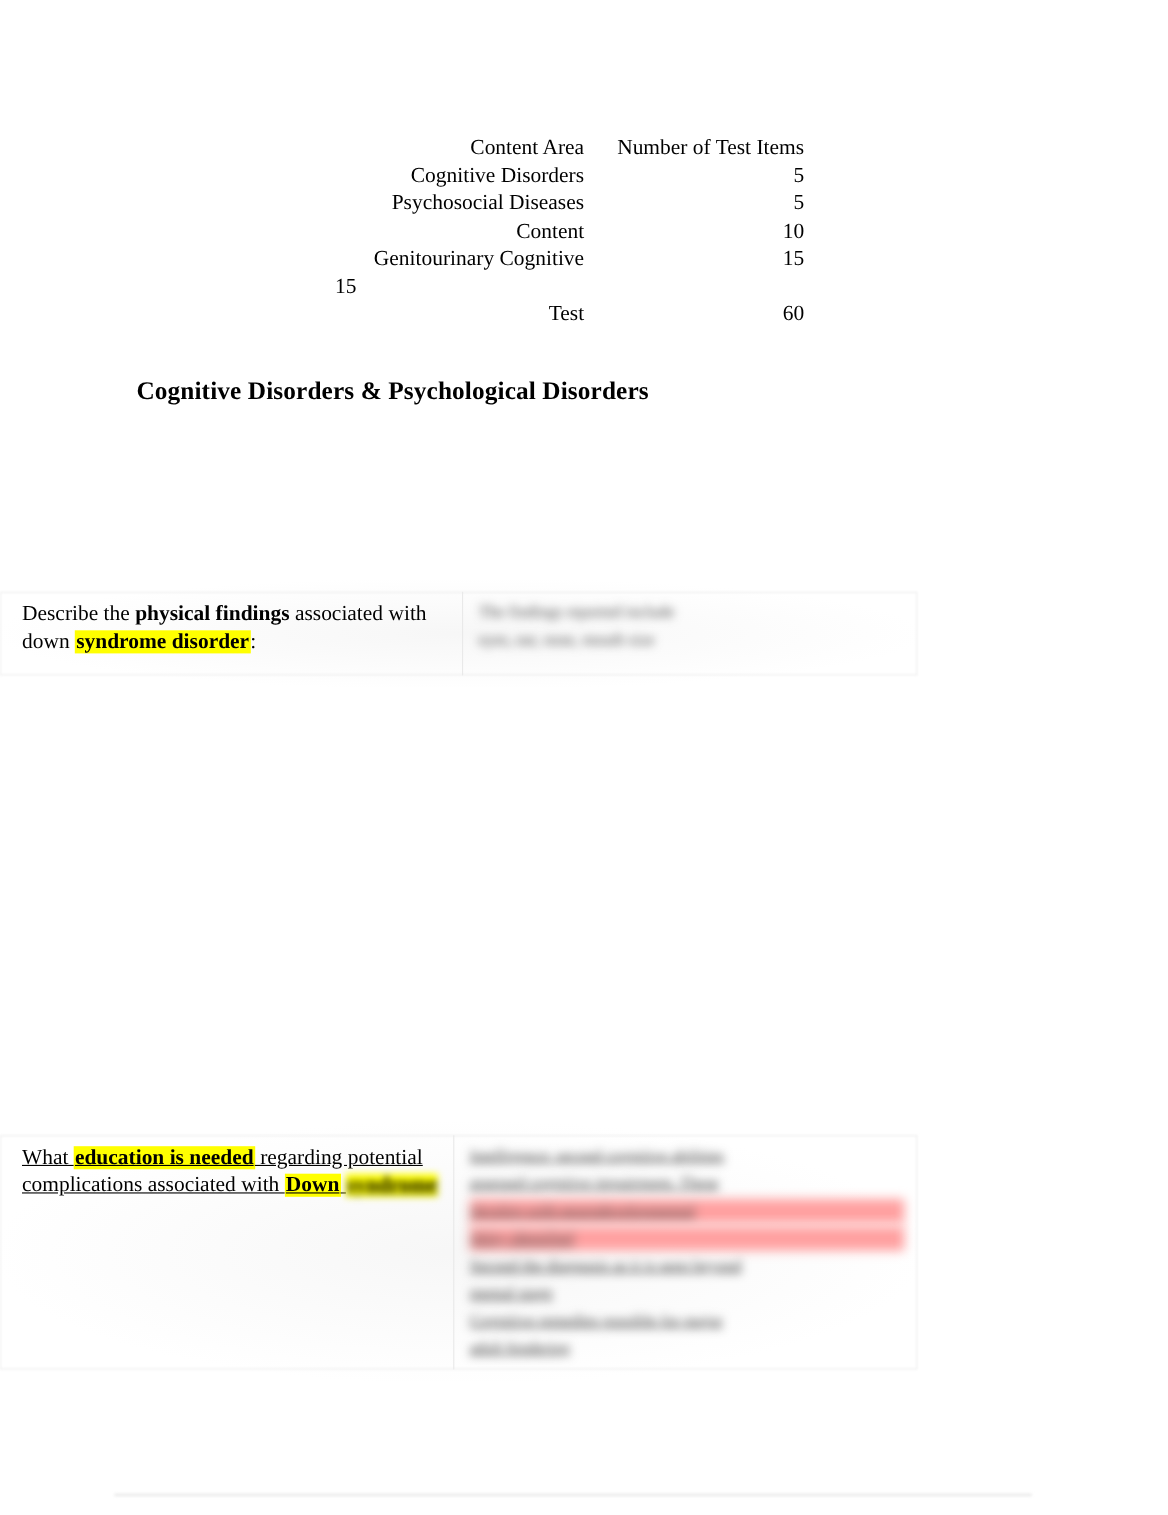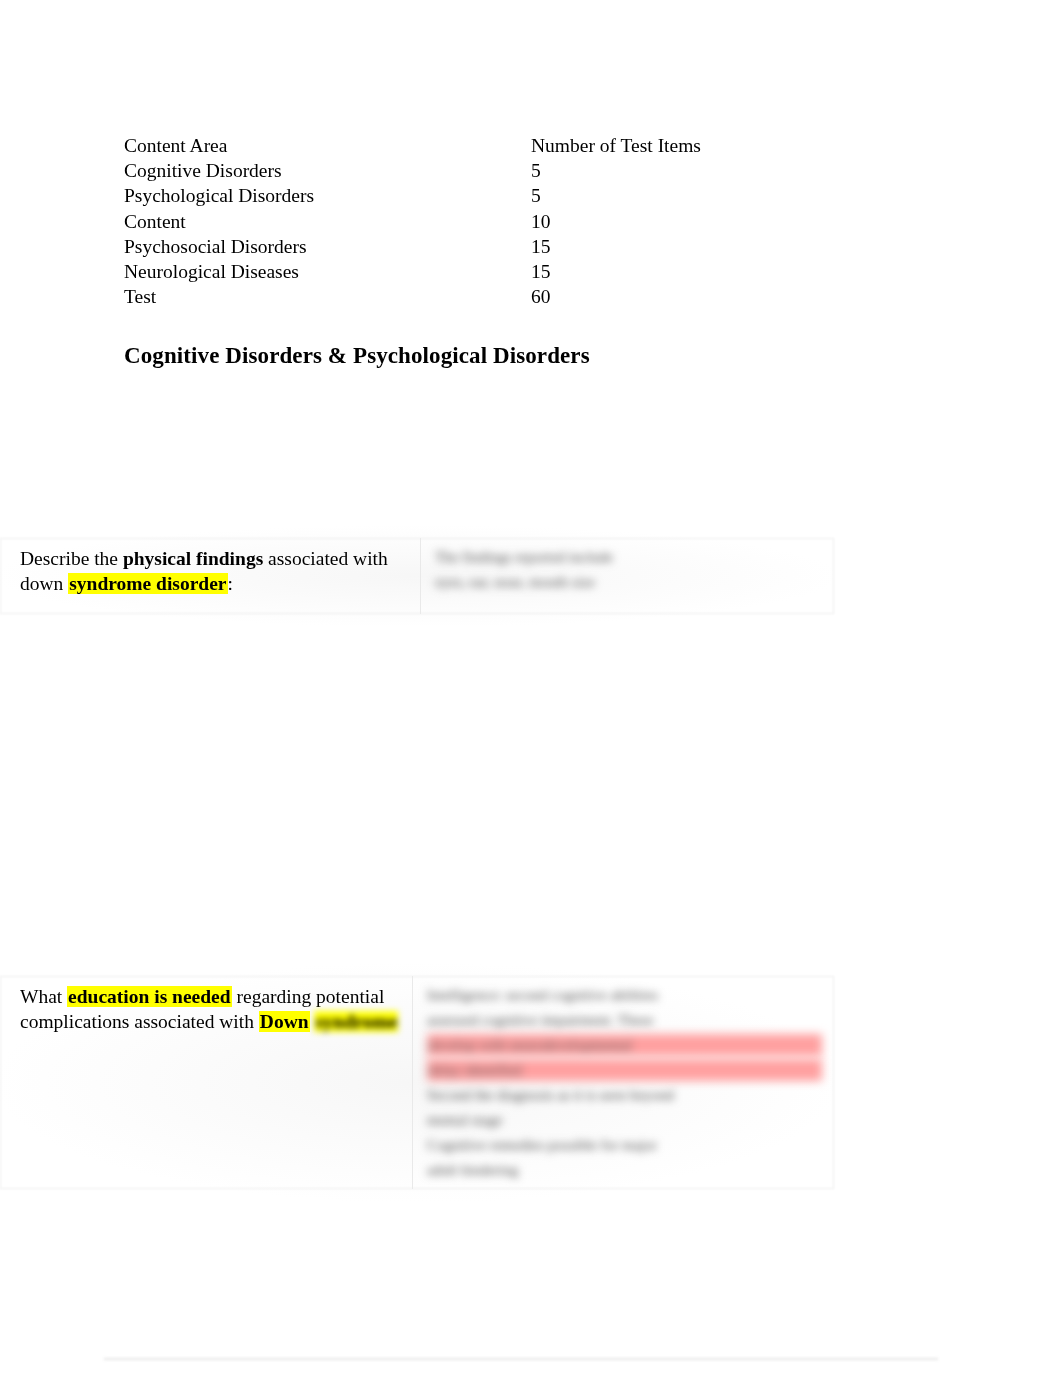--- a/index.html
+++ b/index.html
@@ -19,22 +19,23 @@
   .page {
     position: absolute;
     inset: 0;
     background: #ffffff;
   }
 
   
   .summary-table {
     position: absolute;
     left: 124px;
-    top: 133px;
+    top: 122px;
     width: 700px;
+    text-align: right;
   }
   .summary-row {
     display: flex;
     height: 25.2px;
     line-height: 25.2px;
     font-size: 19.5px;
   }
   .summary-row .col-area {
     width: 407px;
     white-space: nowrap;
@@ -115,21 +116,21 @@
     filter: blur(5px);
     color: #5a5a5a;
     user-select: none;
   }
 
   .answer-line { margin: 0 0 3px 0; }
   .answer-line:last-child { margin-bottom: 0; }
 
   
   #study-row-1 { top: 538px; min-height: 76px; gap: 16px; }
-  #study-row-2 { top: 976px; min-height: 196px; }
+  #study-row-2 { top: 1032px; min-height: 196px; text-decoration: underline; }
 
   .study-row-pos { position: absolute; left: 0; width: 834px; }
 
   
   .page-bottom-rule {
     position: absolute;
     left: 104px;
     top: 1358px;
     width: 834px;
     height: 2px;
@@ -159,36 +160,35 @@
       <div class="col-area">Content Area</div>
       <div class="col-count">Number of Test Items</div>
     </div>
 
     <div class="summary-row is-bold">
       <div class="col-area">Cognitive Disorders</div>
       <div class="col-count">5</div>
     </div>
 
     <div class="summary-row is-bold">
-      <div class="col-area">Psychological Disorders</div>
+      <div class="col-area">Psychosocial Diseases</div>
       <div class="col-count">5</div>
     </div>
 
     <div class="summary-row is-bold">
       <div class="col-area">Content</div>
       <div class="col-count">10</div>
     </div>
 
     <div class="summary-row is-bold">
-      <div class="col-area">Psychosocial Disorders</div>
+      <div class="col-area">Genitourinary Cognitive</div>
       <div class="col-count">15</div>
     </div>
 
     <div class="summary-row is-bold">
-      <div class="col-area">Neurological Diseases</div>
       <div class="col-count">15</div>
     </div>
 
     <div class="summary-row">
       <div class="col-area">Test</div>
       <div class="col-count">60</div>
     </div>
 
   </div>
 

